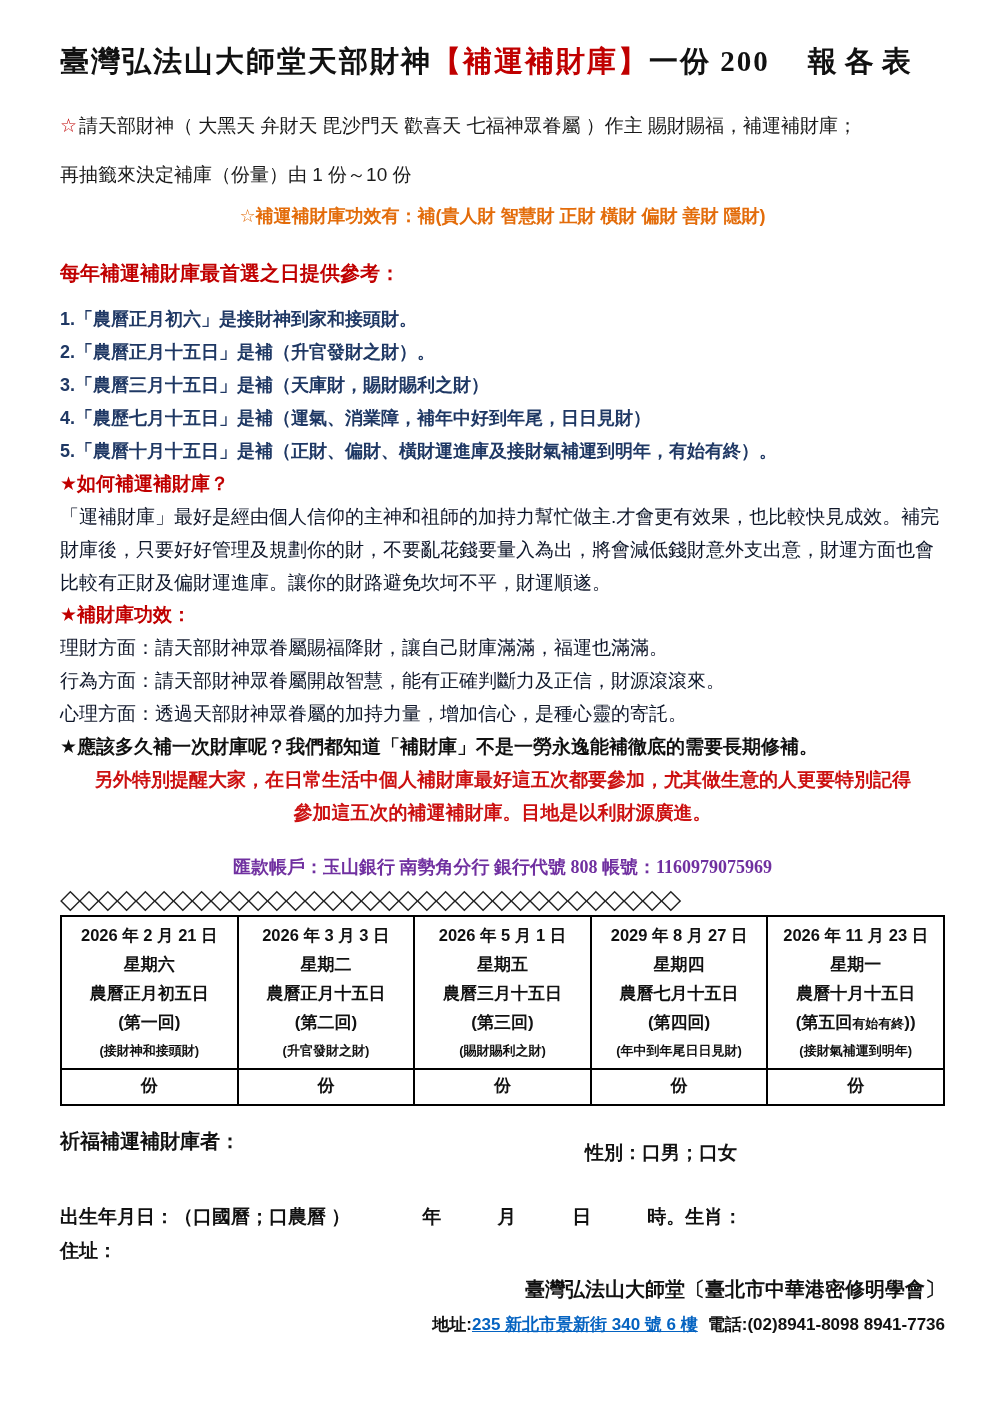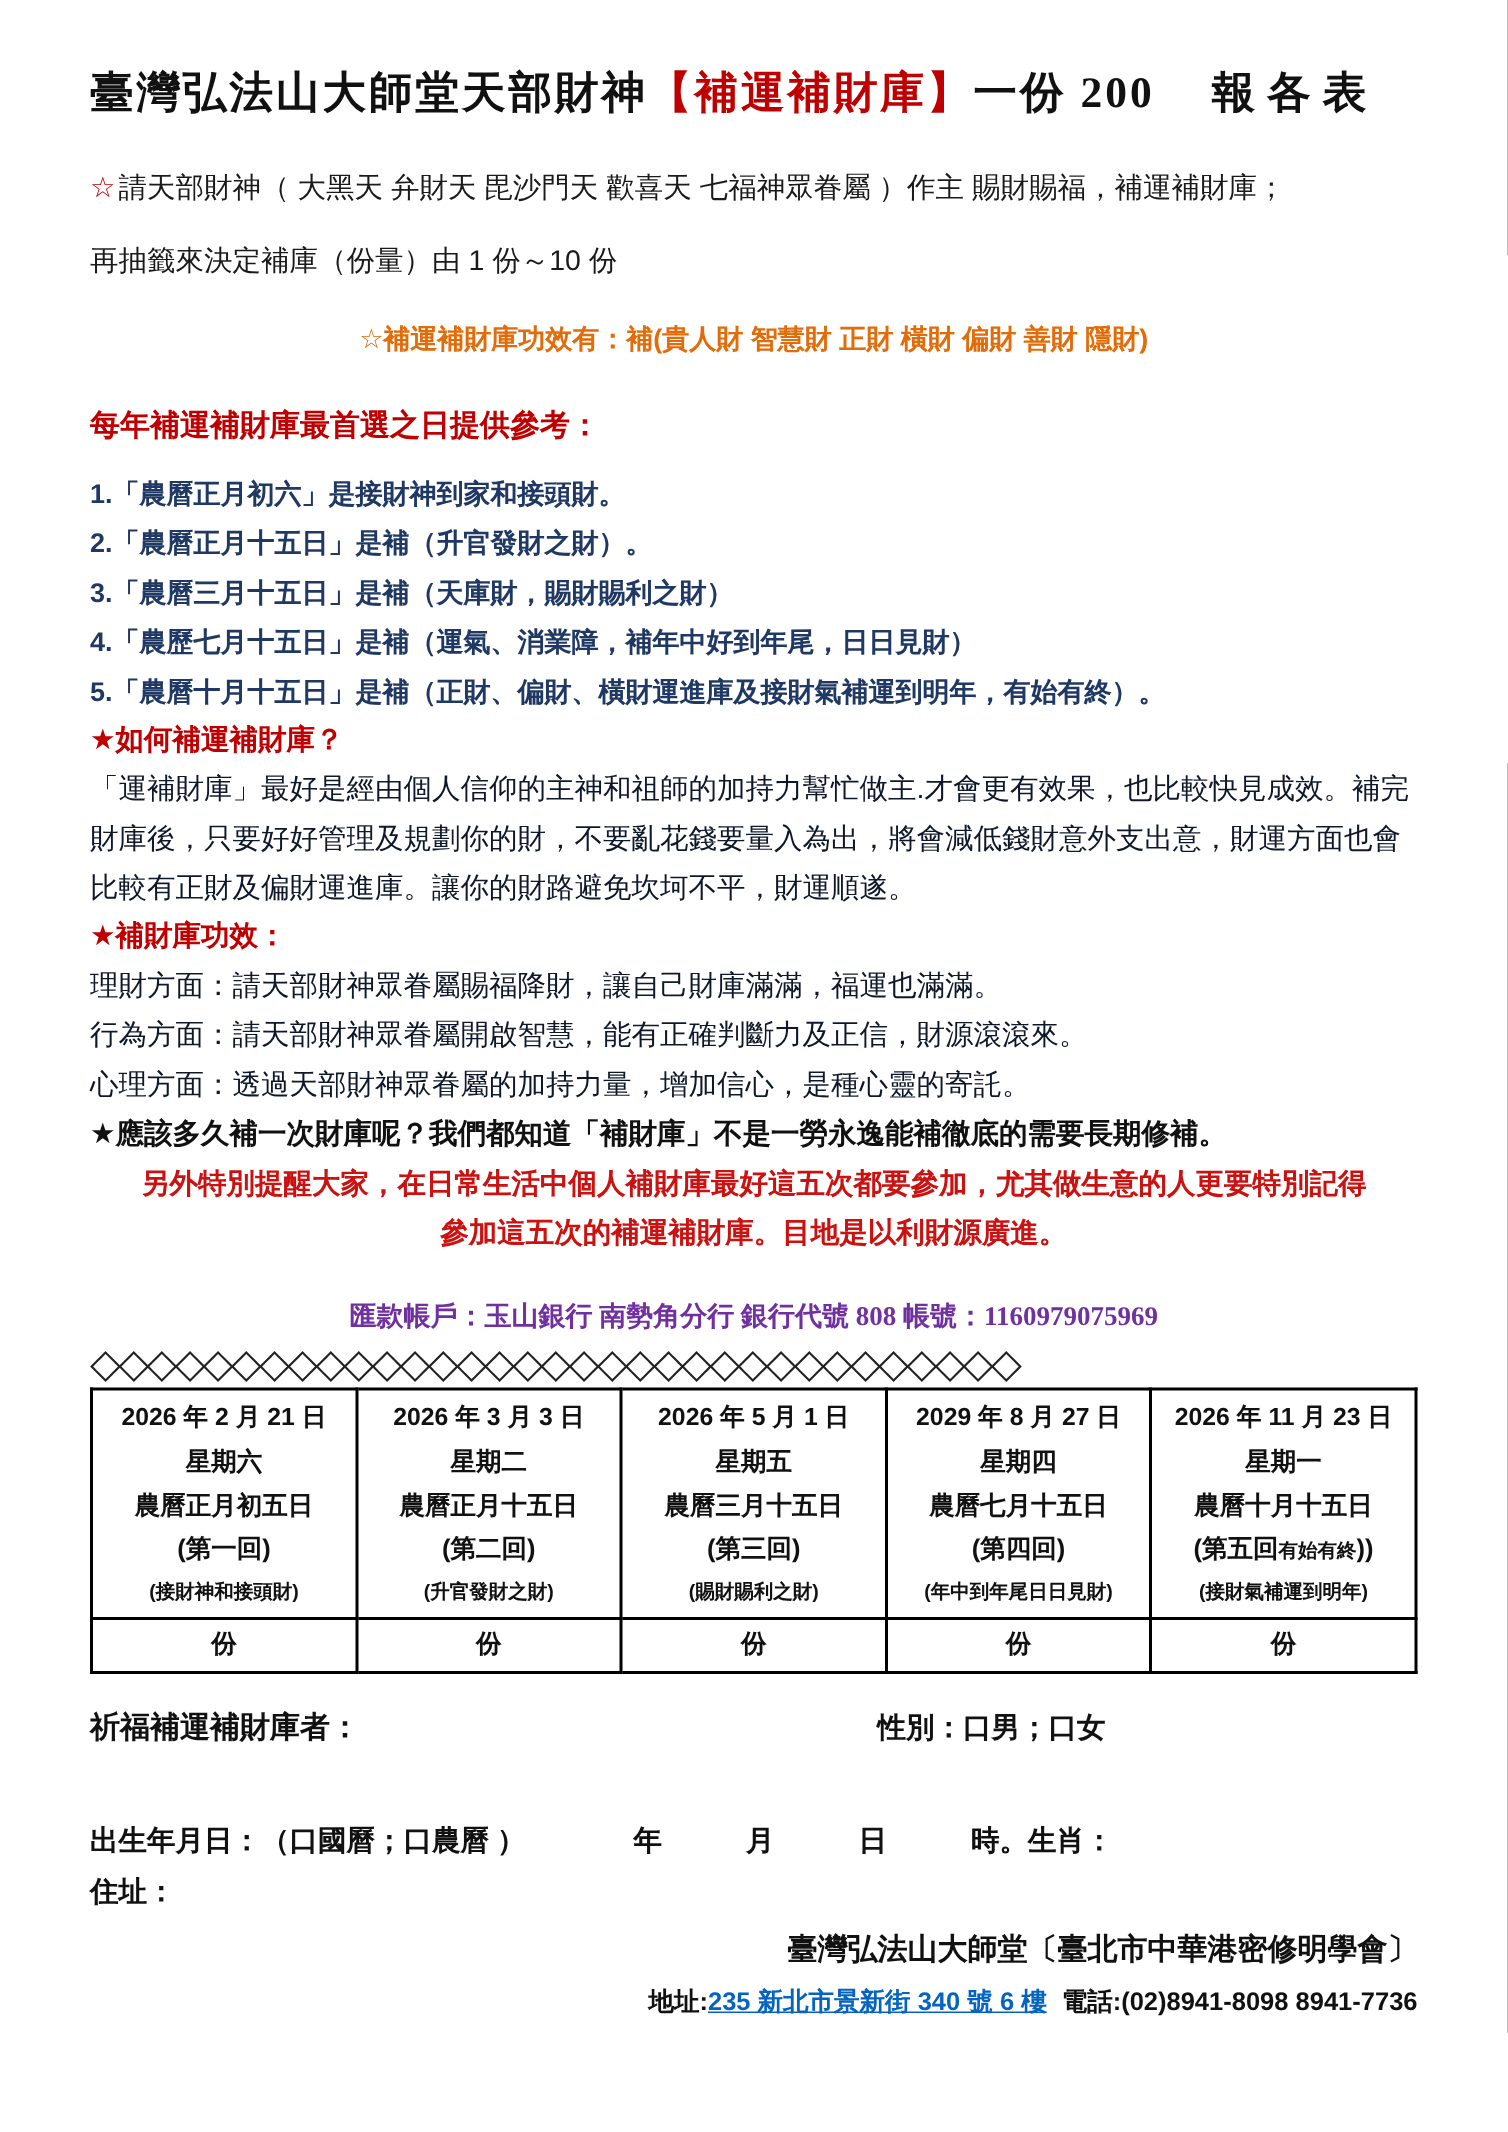--- a/index.html
+++ b/index.html
@@ -42,41 +42,41 @@
   .cell-lunar{font-size:17px;font-weight:600;line-height:29px;white-space:nowrap;}
   .cell-round{font-size:17px;font-weight:bold;line-height:29px;white-space:nowrap;}
   .cell-round .small{font-size:13px;}
   .cell-note{font-size:13px;font-weight:bold;line-height:26px;white-space:nowrap;}
   td.unit-cell{
     text-align:right;font-size:17px;font-weight:600;
     padding:4px 10px 4px 2px;height:26px;vertical-align:middle;
   }
   .applicant-row{margin-top:22px;position:relative;height:30px;}
   .applicant-label{font-size:20px;font-weight:bold;}
-  .gender-label{position:absolute;left:525px;top:1px;font-size:19px;font-weight:600;}
+  .gender-label{position:absolute;left:525px;top:12px;font-size:19px;font-weight:600;}
   .birth-row{margin-top:46px;font-size:19px;font-weight:600;white-space:nowrap;}
   .birth-row .gap1{margin-left:72px;}
   .birth-row .gap{margin-left:56px;}
   .address-row{margin-top:8px;font-size:19px;font-weight:600;}
   .footer{margin-top:12px;text-align:right;}
   .footer-org{font-size:20px;font-weight:bold;color:#111;margin:0 0 10px 0;}
   .footer-contact{font-size:17px;font-weight:bold;color:#111;}
   .footer-contact a{color:#0563c1;text-decoration:underline;}
   .footer-contact .phone{margin-left:10px;}
 </style>
 </head>
 <body>
 
 <div class="page">
 
   <h1 class="title"><span>臺灣弘法山大師堂天部財神</span><span class="red">【補運補財庫】</span><span>一份 200</span><span class="tail">報各表</span></h1>
 
   <p class="para"><span class="red-star">☆</span><span>請天部財神（ 大黑天  弁財天  毘沙門天  歡喜天  七福神眾眷屬 ）作主  賜財賜福，補運補財庫；</span></p>
 
-  <p class="para" style="margin-bottom:26px;">再抽籤來決定補庫（份量）由 1 份～10 份</p>
+  <p class="para" style="margin-bottom:16px;">再抽籤來決定補庫（份量）由 1 份～10 份</p>
 
   <p class="orange-line center">☆補運補財庫功效有：補(貴人財  智慧財  正財  橫財  偏財  善財  隱財)</p>
 
   <h2 class="red-heading">每年補運補財庫最首選之日提供參考：</h2>
 
   <div>
     <div class="navy-item">1.「農曆正月初六」是接財神到家和接頭財。</div>
     <div class="navy-item">2.「農曆正月十五日」是補（升官發財之財）。</div>
     <div class="navy-item">3.「農曆三月十五日」是補（天庫財，賜財賜利之財）</div>
     <div class="navy-item">4.「農歷七月十五日」是補（運氣、消業障，補年中好到年尾，日日見財）</div>

